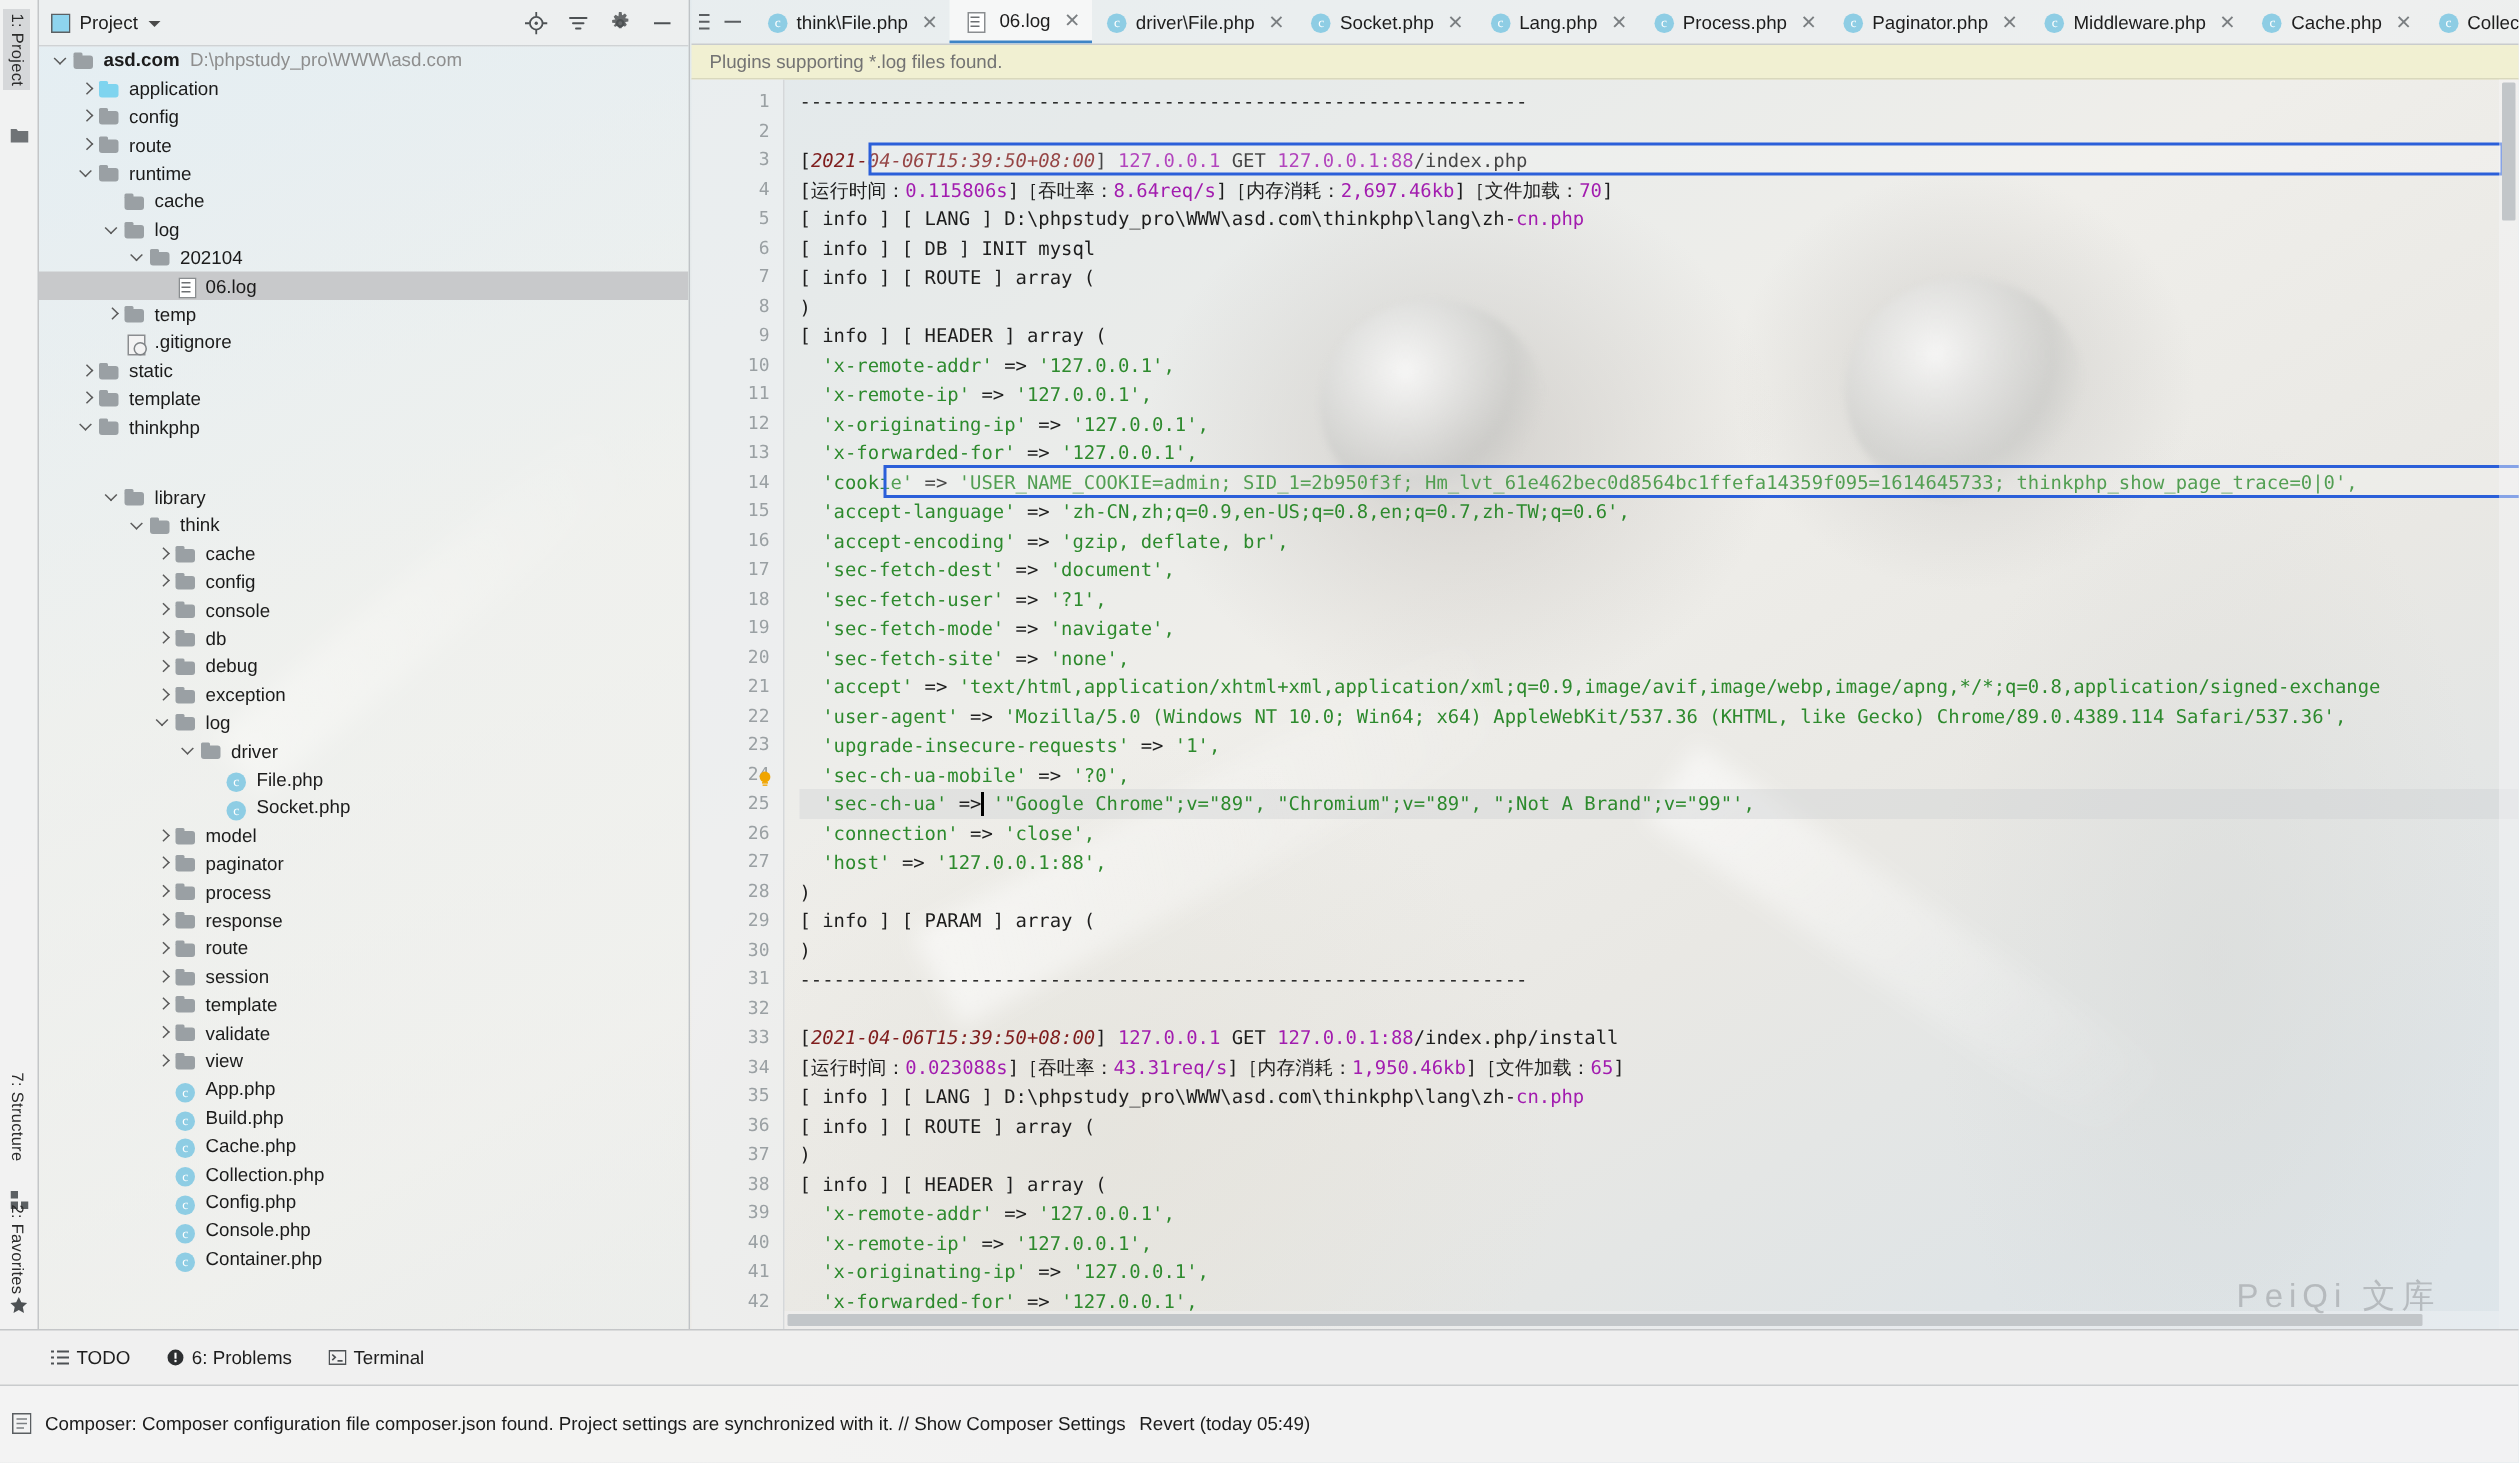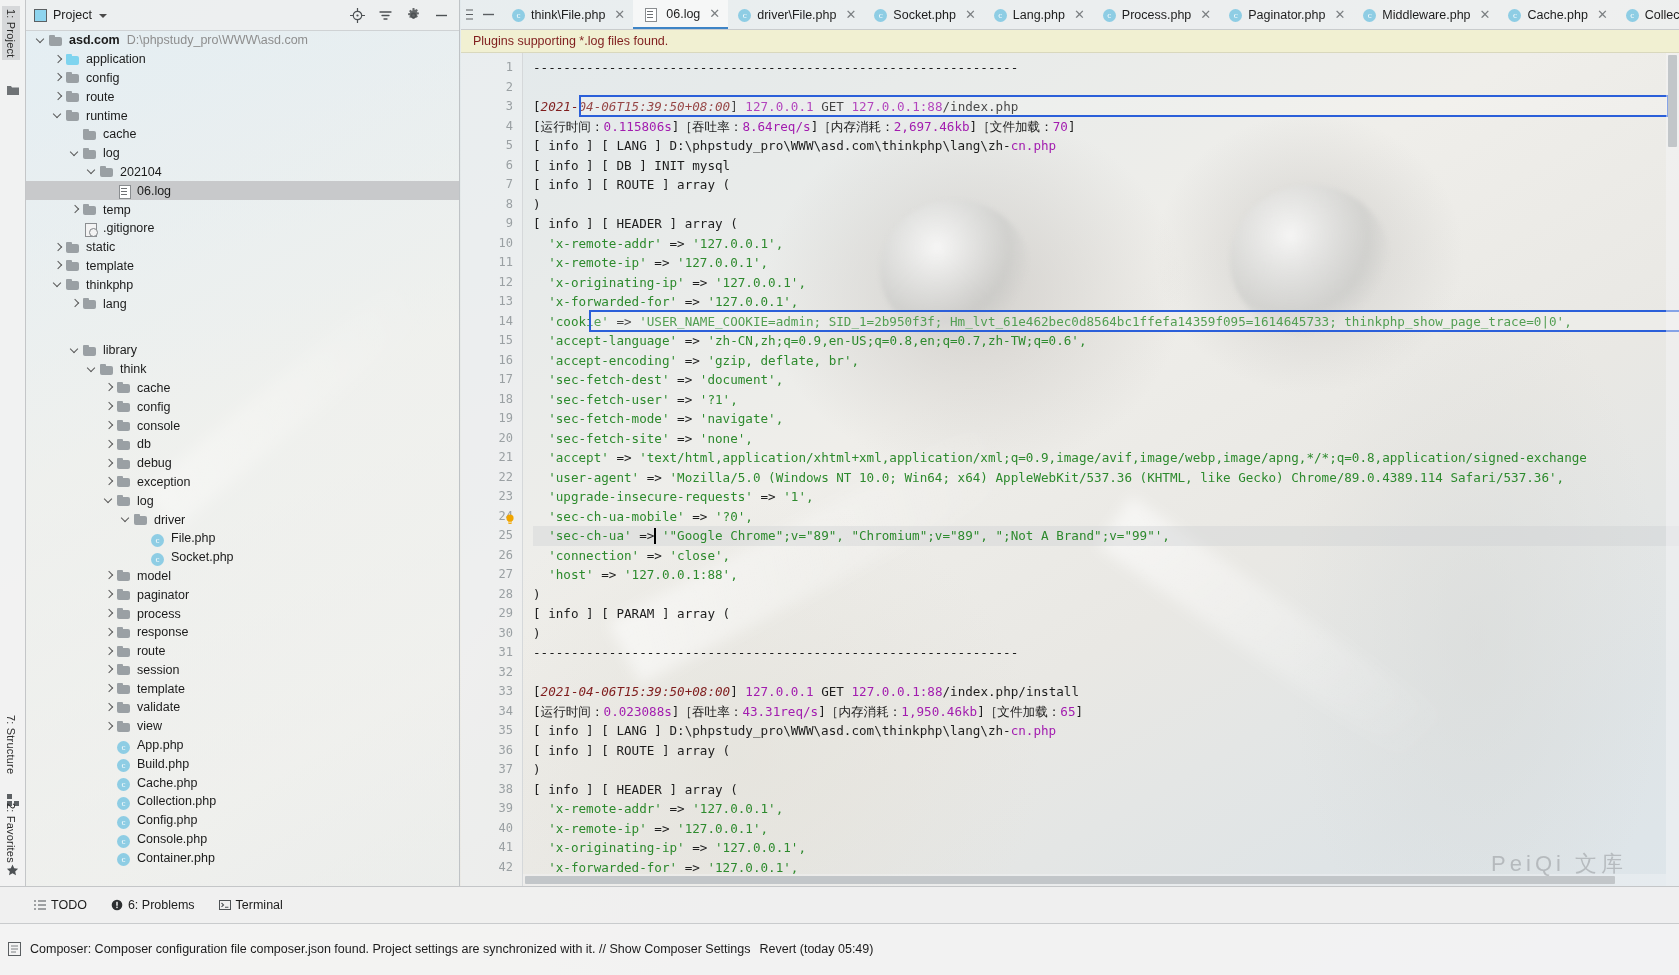--- a/index.html
+++ b/index.html
@@ -141,21 +141,21 @@
   .tb-left { display:flex; align-items:center; padding:0 7px 0 4px; gap:8px;}
   .tab {
     display:flex; align-items:center; gap:6px;
     padding: 0 8px 0 10px; font-size:12.5px; color:#1d1d1d;
     white-space: nowrap; position: relative;
   }
   .tab.active { background: #f6f7f7; border-bottom: 2px solid #3e84c6; }
   .tab .x { color:#7b7f82; font-size: 13px; margin-left:3px; }
   .notif-bar {
     height: 23px; display:flex; align-items:center; padding-left: 12px;
-    background: #f1f0d2; font-size: 12.5px; color:#7f1d1d;
+    background: #f1f0d2; font-size: 12.5px; color:#737373;
     border-bottom: 1px solid #d9d8bd;
   }
   .code-wrap { position:absolute; top:53px; left:0; right:0; bottom:0; display:flex; }
   .gutter {
     width: 62px; flex: 0 0 62px;
     background: rgba(238,241,243,.55);
     border-right: 1px solid #d5d8da;
     text-align: right; padding-top: 5px;
     font-family: "DejaVu Sans Mono", monospace;
     font-size: 12px; color: #9aa0a3; line-height: 19.5px;
@@ -363,25 +363,20 @@
         </div>
         <div class="row" style="padding-left: 27px;">
           <span class="arrow right"></span>
           <span class="ico folder"></span>
           <span>template</span>
         </div>
         <div class="row" style="padding-left: 27px;">
           <span class="arrow down"></span>
           <span class="ico folder"></span>
           <span>thinkphp</span>
-        </div>
-        <div class="row" style="padding-left: 44px;">
-          <span class="arrow right"></span>
-          <span class="ico folder"></span>
-          <span>lang</span>
         </div>
         <div class="row" style="padding-left: 44px; margin-top: 28px;">
           <span class="arrow down"></span>
           <span class="ico folder"></span>
           <span>library</span>
         </div>
         <div class="row" style="padding-left: 61px;">
           <span class="arrow down"></span>
           <span class="ico folder"></span>
           <span>think</span>

